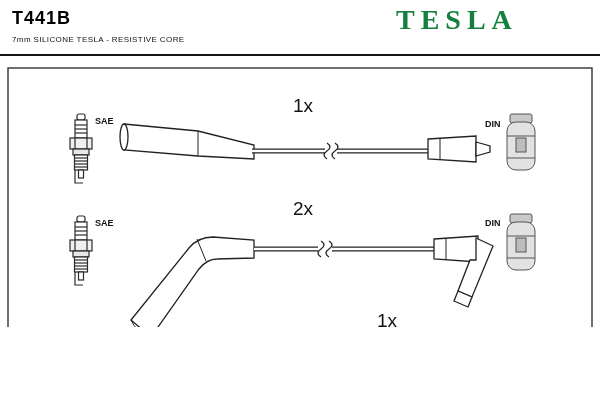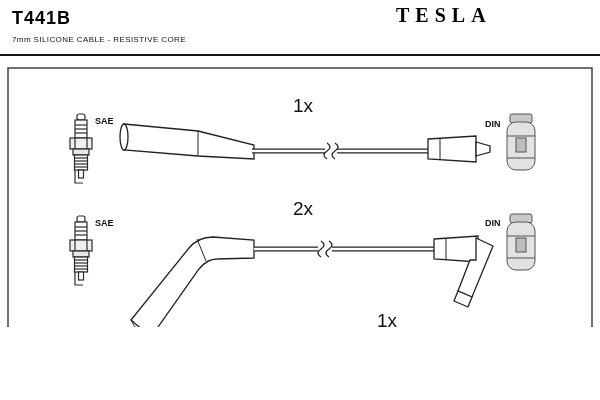--- a/index.html
+++ b/index.html
@@ -10,39 +10,39 @@
   .title{
     position:absolute;left:12px;top:8px;font-size:18px;font-weight:bold;
     letter-spacing:1px;color:#000;
   }
   .subtitle{
     position:absolute;left:12px;top:35px;font-size:8px;letter-spacing:.4px;color:#111;
   }
   .brand{
     position:absolute;left:396px;top:4px;
     font-family:"Liberation Serif",serif;font-weight:bold;
-    font-size:20px;letter-spacing:6px;color:#000000;
+    font-size:28px;letter-spacing:6px;color:#15803d;
   }
   .rule{position:absolute;left:0;top:54px;width:600px;height:2px;background:#161616;}
   svg.diagram{position:absolute;left:0;top:0;}
   .outline{stroke:#222;stroke-width:1.3;fill:#fff;}
   .thin{stroke:#222;stroke-width:1;fill:none;}
   .cable-outer{stroke:#222;stroke-width:5;fill:none;}
   .cable-inner{stroke:#fff;stroke-width:2.4;fill:none;}
   text.qty{font-family:"Liberation Sans",sans-serif;font-size:19px;fill:#111;}
   text.std{font-family:"Liberation Sans",sans-serif;font-size:9px;font-weight:bold;fill:#111;}
   text.std-sm{font-family:"Liberation Sans",sans-serif;font-size:6.5px;font-weight:bold;fill:#111;}
 </style>
 </head>
 <body>
 
 <div class="page">
 
   <div class="title">T441B</div>
-  <div class="subtitle">7mm SILICONE CABLE - RESISTIVE CORE</div>
+  <div class="subtitle">7mm SILICONE TESLA - RESISTIVE CORE</div>
   <div class="brand">TESLA</div>
   <div class="rule"></div>
 
   <svg class="diagram" width="600" height="400" viewBox="0 0 600 400">
 
     <defs>
       <g id="sparkplug" stroke="#2a2a2a" stroke-width="1.2" fill="#fff">
         <rect x="11" y="0" width="8" height="6" rx="2"></rect>
         <rect x="9" y="6" width="12" height="18"></rect>
         <line x1="9" y1="11" x2="21" y2="11"></line>

